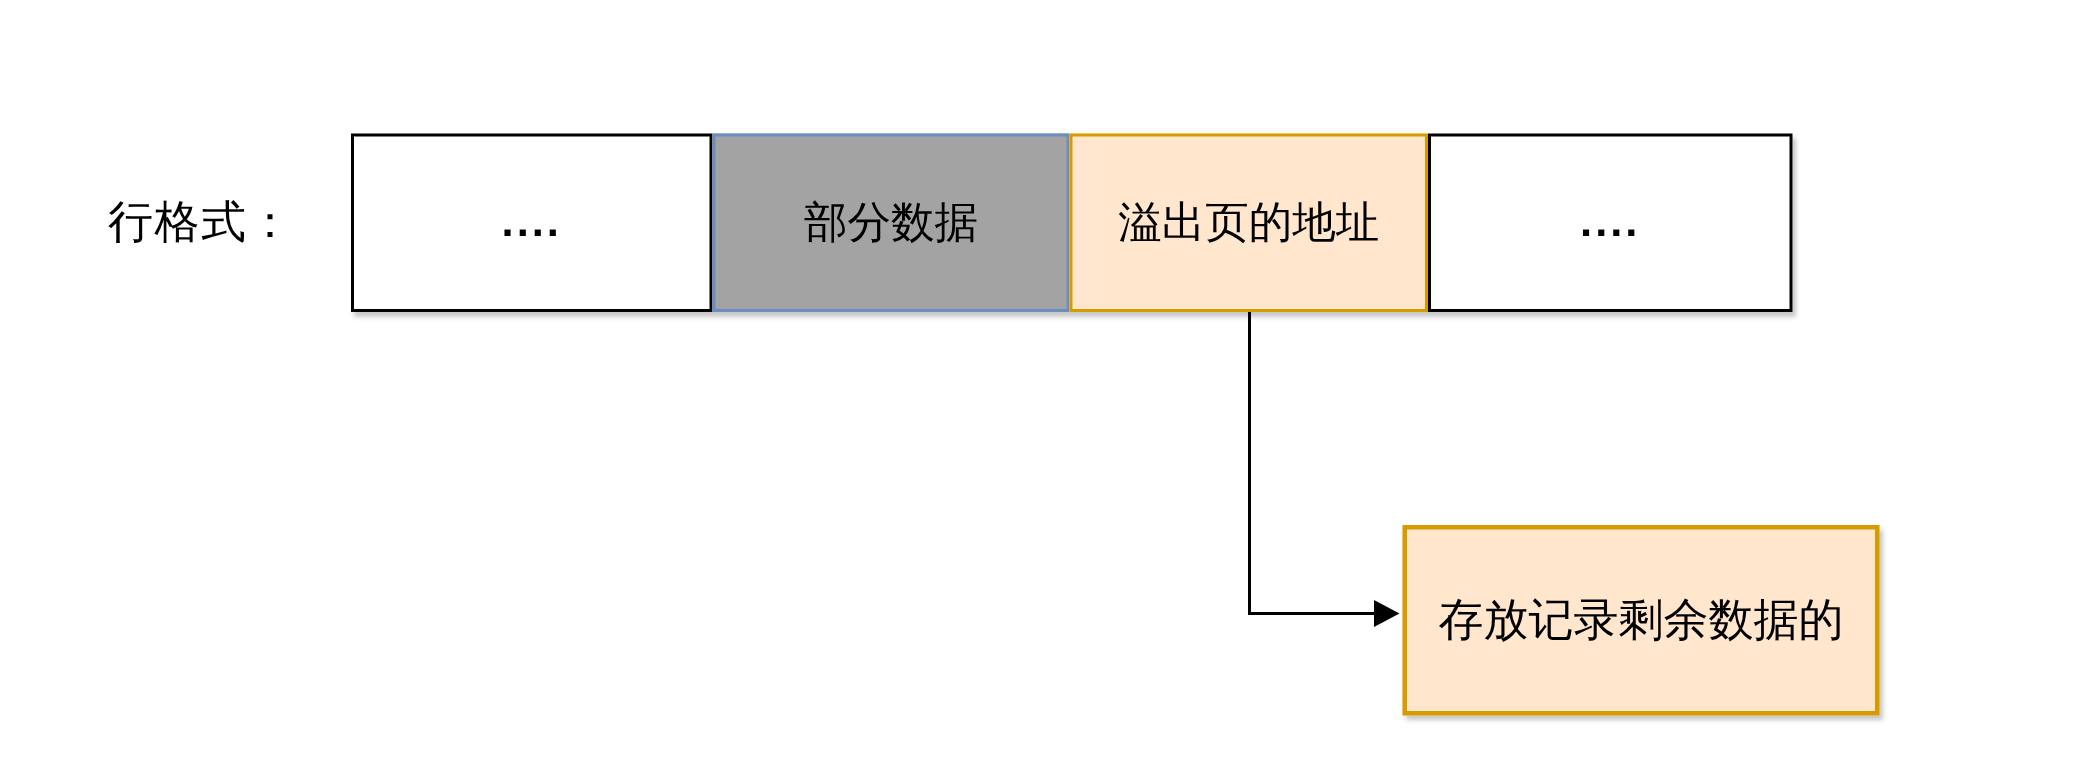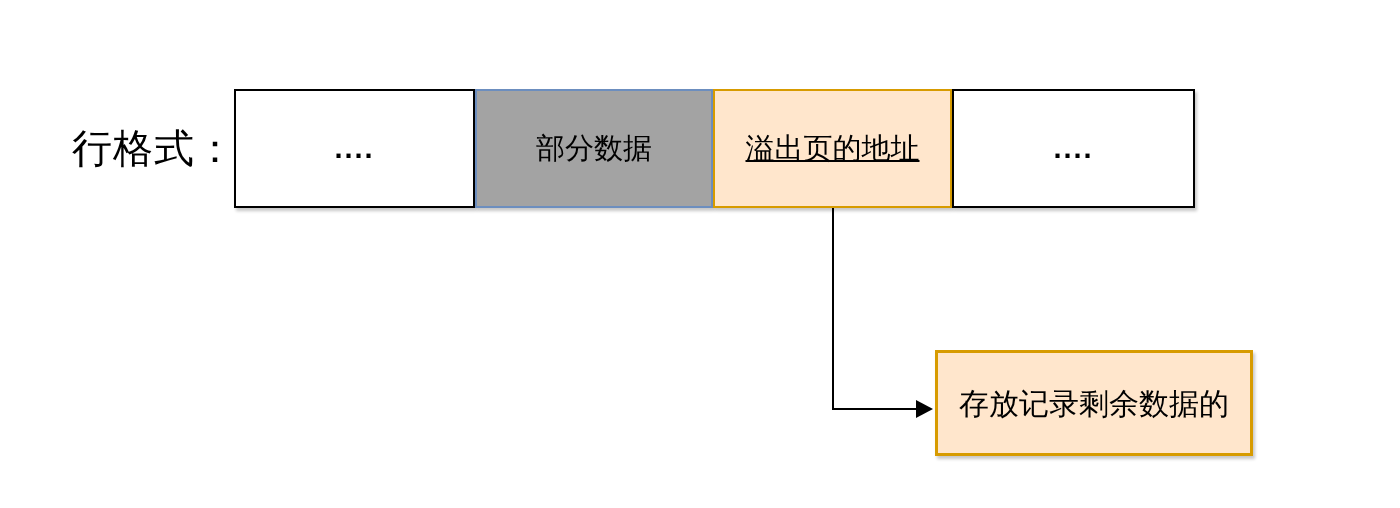--- a/index.html
+++ b/index.html
@@ -16,21 +16,21 @@
     font-family: "Liberation Sans", "DejaVu Sans", sans-serif;
     color: #000000;
   }
   .row-label {
     position: absolute;
     left: 72px;
     top: 89px;
     height: 119px;
     display: flex;
     align-items: center;
-    font-size: 40px;
+    font-size: 30px;
     font-weight: 500;
     letter-spacing: 1px;
     white-space: nowrap;
   }
   .cells {
     position: absolute;
     left: 234px;
     top: 89px;
     width: 961px;
     height: 119px;
@@ -55,21 +55,20 @@
   }
   .cell-blue {
     width: 238px;
     background: #a3a3a3;
     border: 2px solid #6c8ebf;
   }
   .cell-orange {
     width: 239px;
     background: #ffe6cc;
     border: 2px solid #d79b00;
-    text-decoration: underline;
   }
   .cell-plain.last { width: 243px; }
   .arrow-v {
     position: absolute;
     left: 832px;
     top: 208px;
     width: 2px;
     height: 202px;
     background: #000000;
   }
@@ -89,21 +88,21 @@
     height: 0;
     border-top: 9px solid transparent;
     border-bottom: 9px solid transparent;
     border-left: 17px solid #000000;
   }
   .overflow-box {
     position: absolute;
     left: 935px;
     top: 350px;
     width: 318px;
-    height: 106px;
+    height: 127px;
     box-sizing: border-box;
     background: #ffe6cc;
     border: 3px solid #d79b00;
     display: flex;
     flex-direction: column;
     align-items: center;
     justify-content: center;
     font-size: 30px;
     font-weight: 500;
     line-height: 39px;

